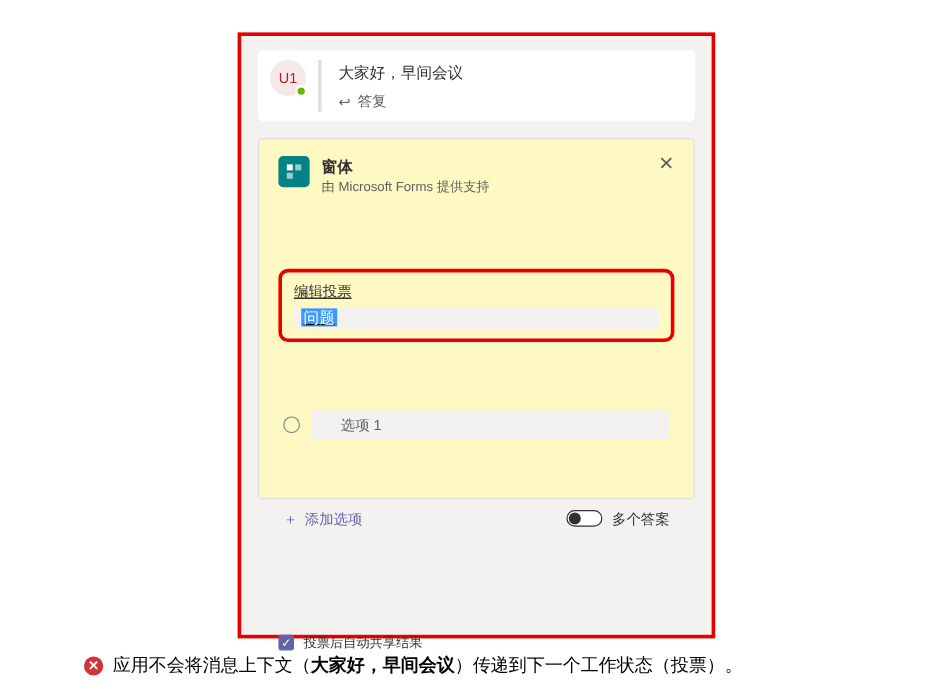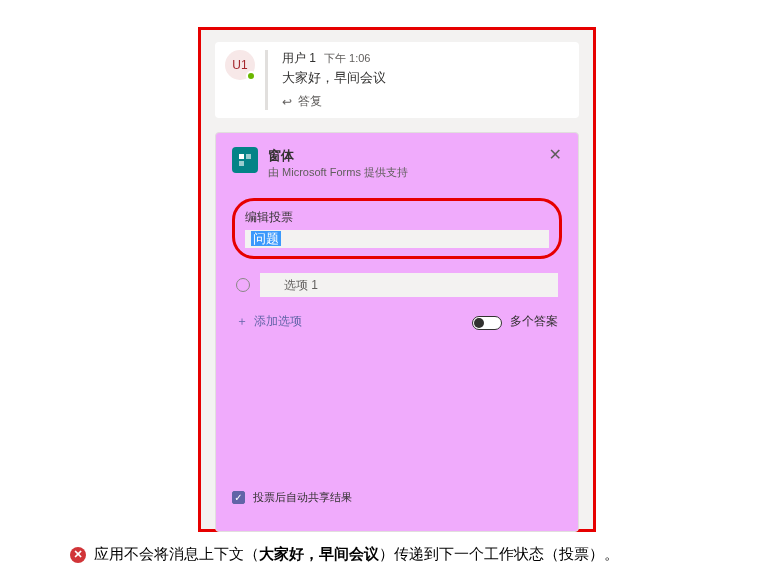--- a/index.html
+++ b/index.html
@@ -37,46 +37,48 @@
       background: #6bb700; border: 2px solid #fff;
     }
     .msg-body { flex: 1; }
     .msg-head { display: flex; gap: 8px; align-items: baseline; font-size: 12px; }
     .msg-user { color: #323130; font-weight: 500; }
     .msg-time { color: #605e5c; font-size: 11px; }
     .msg-text { font-size: 13px; color: #323130; margin-top: 2px; }
     .reply-row { display: flex; align-items: center; gap: 6px; margin-top: 6px; color: #605e5c; font-size: 12px; }
     
     .poll-card {
-      background: #f0abfc;
+      background: #fef9c3;
       border: 1px solid #e1dfdd;
       border-radius: 4px;
       padding: 14px 16px 12px 16px;
-      height: 400px;
+      height: 301px;
       display: flex;
       flex-direction: column;
+      gap: 43px;
     }
     .poll-head { display: flex; align-items: flex-start; gap: 10px; position: relative; }
     .forms-icon {
       width: 26px; height: 26px; background: #038387;
       border-radius: 4px; display: flex; align-items: center; justify-content: center;
       color: #fff; font-size: 13px;
     }
     .poll-title { font-size: 13px; font-weight: 600; color: #323130; }
     .poll-sub { font-size: 11px; color: #605e5c; }
     .close-x {
       position: absolute; right: 0; top: 0; color: #605e5c;
       font-size: 16px; cursor: pointer; line-height: 1;
     }
     
     .edit-area {
       margin-top: 18px;
       border: 3px solid #e60000;
-      border-radius: 22px;
+      border-radius: 8px;
       padding: 8px 10px;
+      text-decoration: underline;
     }
     .edit-label { font-size: 12px; color: #323130; margin-bottom: 4px; }
     .q-input {
       width: 100%;
       background: #f3f2f1;
       border: none;
       padding: 0 6px;
       font-size: 13px;
     }
     .q-input .sel { background: #3b99fc; color: #fff; padding: 0 2px; }
@@ -92,21 +94,21 @@
     .opt-input {
       background: #f3f2f1; flex: 1; padding: 5px 24px;
       font-size: 12px; border: none; color: #605e5c;
     }
     
     .add-row {
       display: flex; justify-content: space-between; align-items: center;
       margin-top: 8px; padding: 0 4px;
     }
     .add-opt { color: #6264a7; font-size: 12px; display: flex; gap: 6px; cursor: pointer; }
-    .multi { display: flex; align-items: flex-end; gap: 8px; font-size: 12px; color: #323130; font-family: Liberation Serif, serif; }
+    .multi { display: flex; align-items: flex-start; gap: 8px; font-size: 12px; color: #323130; font-family: Liberation Serif, serif; }
     .toggle {
       width: 30px; height: 14px; background: #fff;
       border: 1px solid #323130; border-radius: 10px; position: relative;
     }
     .toggle-knob {
       width: 10px; height: 10px; background: #323130; border-radius: 50%;
       position: absolute; left: 1px; top: 1px;
     }
     
     .spacer { flex: 1; }
@@ -141,24 +143,20 @@
 
 <div class="outer-frame">
 
   <div class="chat-message">
     <div class="avatar">
       <span>U1</span>
       <span class="presence"></span>
     </div>
     <div class="vbar"></div>
     <div class="msg-body">
-      <div class="msg-head">
-        <span class="msg-user">用户 1</span>
-        <span class="msg-time">下午 1:06</span>
-      </div>
       <div class="msg-text">大家好，早间会议</div>
       <div class="reply-row">
         <span>↩</span>
         <span>答复</span>
       </div>
     </div>
   </div>
 
   <div class="poll-card">
     <div class="poll-head">

